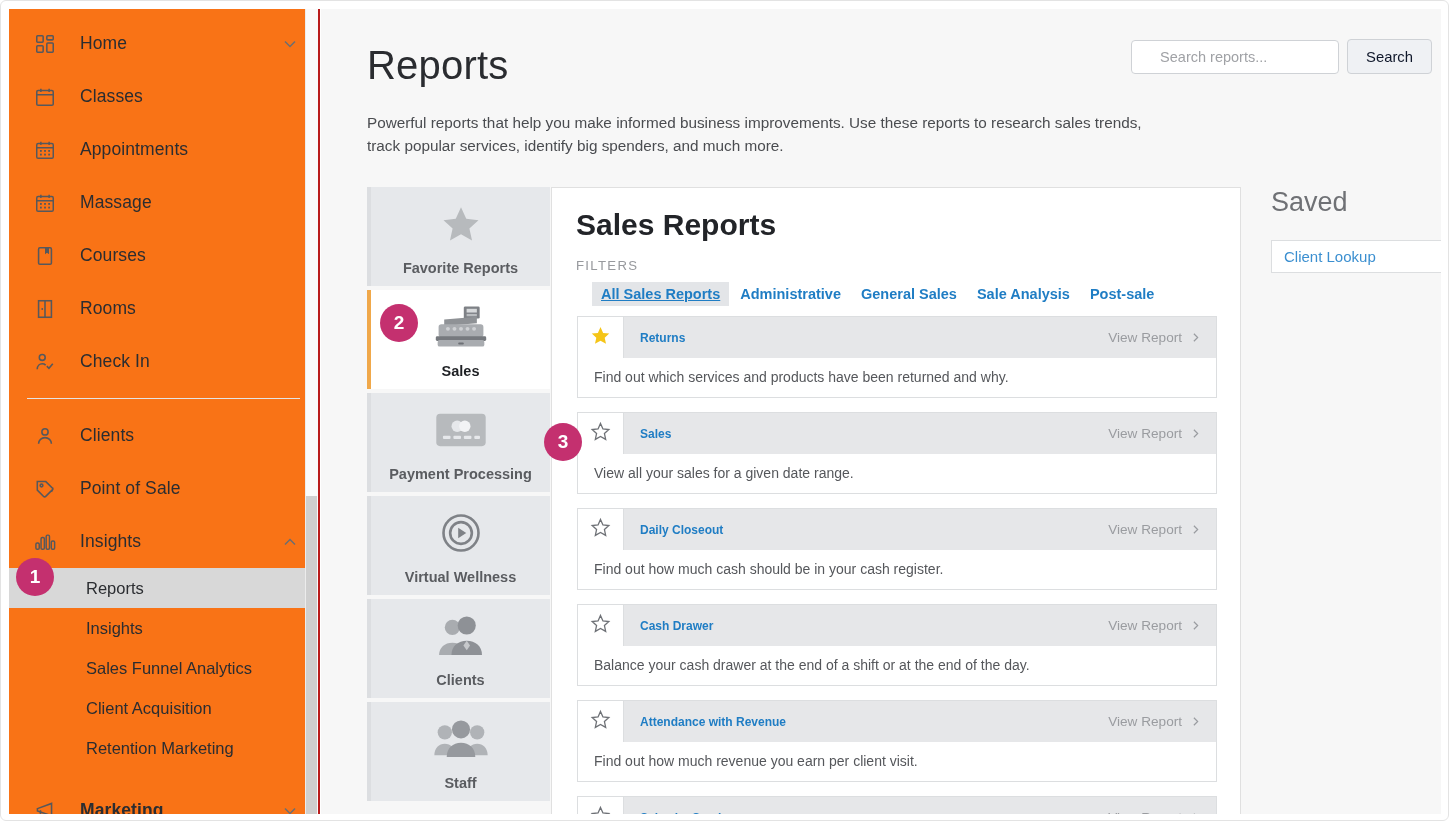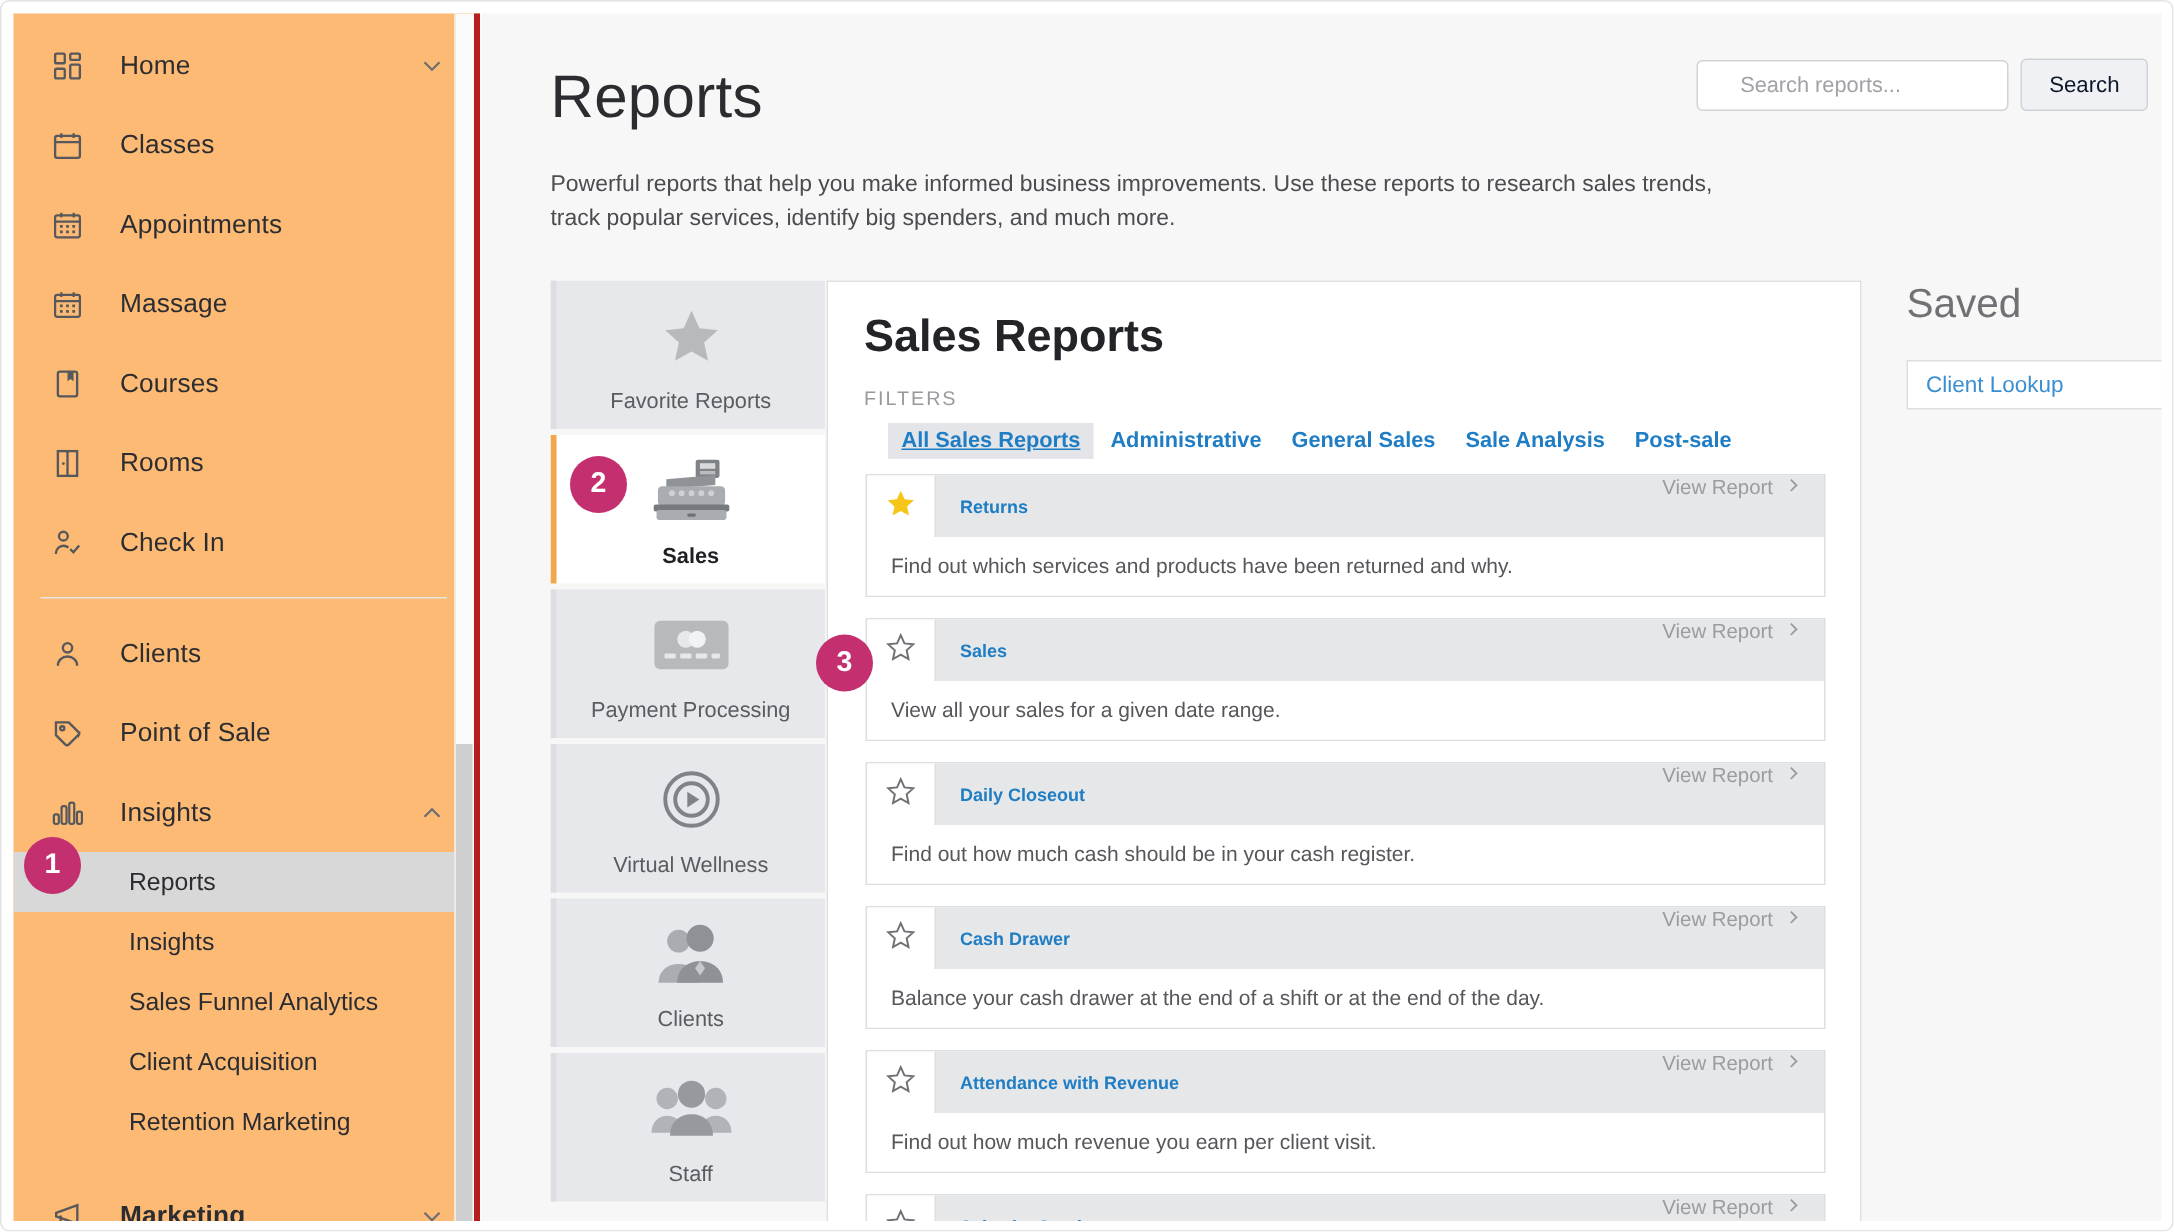--- a/index.html
+++ b/index.html
@@ -17,22 +17,22 @@
     border: 1px solid #e3e3e3;
     border-radius: 6px;
     overflow: hidden;
   }
 
   
   #sidebar {
     position: absolute;
     left: 8px; top: 8px;
     width: 311px; height: 805px;
-    background: #fdba74;
-    border-right: 4px solid #b91c1c;
+    background: #f97316;
+    border-right: 2px solid #b91c1c;
     overflow: hidden;
   }
   .nav-list { padding-top: 8px; }
 
   .nav-item {
     display: flex;
     align-items: center;
     height: 53px;
     padding-left: 25px;
     padding-right: 18px;
@@ -179,20 +179,21 @@
     flex: 1 1 auto;
     display: flex; align-items: center; justify-content: center;
     color: #b7babd;
     width: 100%;
   }
   .tile .tile-label {
     font-size: 14.5px;
     color: #5a5c60;
     text-align: center;
     line-height: 16px;
+    font-weight: bold;
   }
   .tile.active .tile-label { color: #1e2024; font-weight: bold; }
 
   
   #reports-panel {
     position: absolute;
     left: 230px; top: 178px;
     width: 690px;
     height: 640px;
     background: #ffffff;
@@ -261,21 +262,21 @@
     flex: 1 1 auto;
     display: flex; align-items: center;
     padding-left: 16px;
     font-size: 12px;
     font-weight: bold;
     color: #1f7dc4;
     cursor: pointer;
   }
   .view-report {
     flex: 0 0 auto;
-    display: flex; gap: 7px;
+    display: flex; align-items: center; gap: 7px;
     padding-right: 14px;
     font-size: 13.6px;
     color: #9a9ca0;
     cursor: pointer;
   }
   .view-report .chev-r { color:#9a9ca0; display:flex; }
   .report-desc {
     padding: 11px 16px 12px 16px;
     font-size: 14px;
     color: #55575b;

